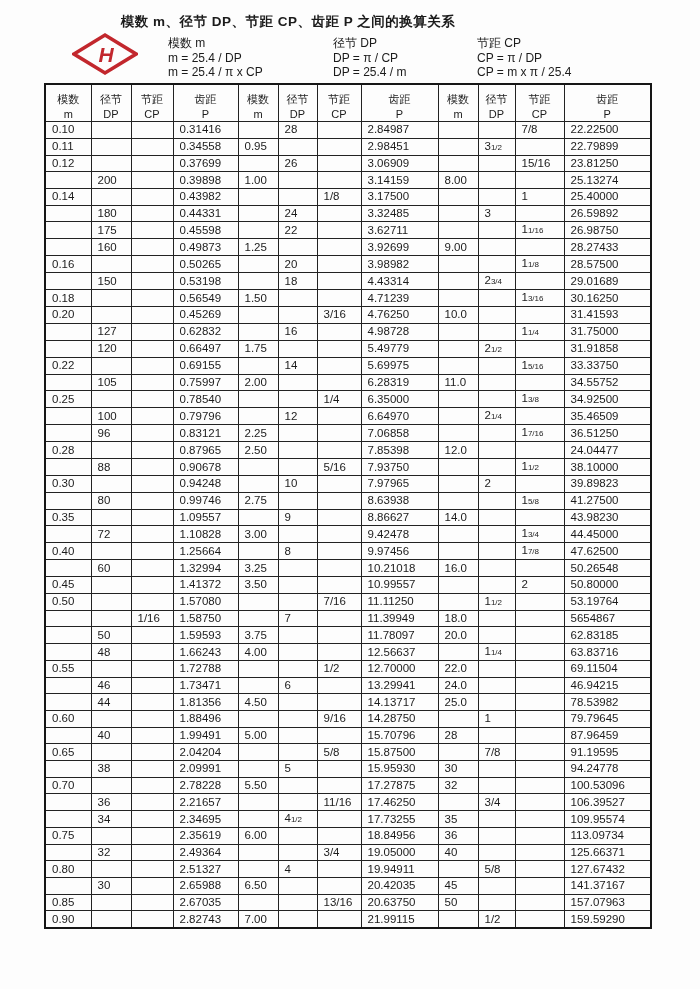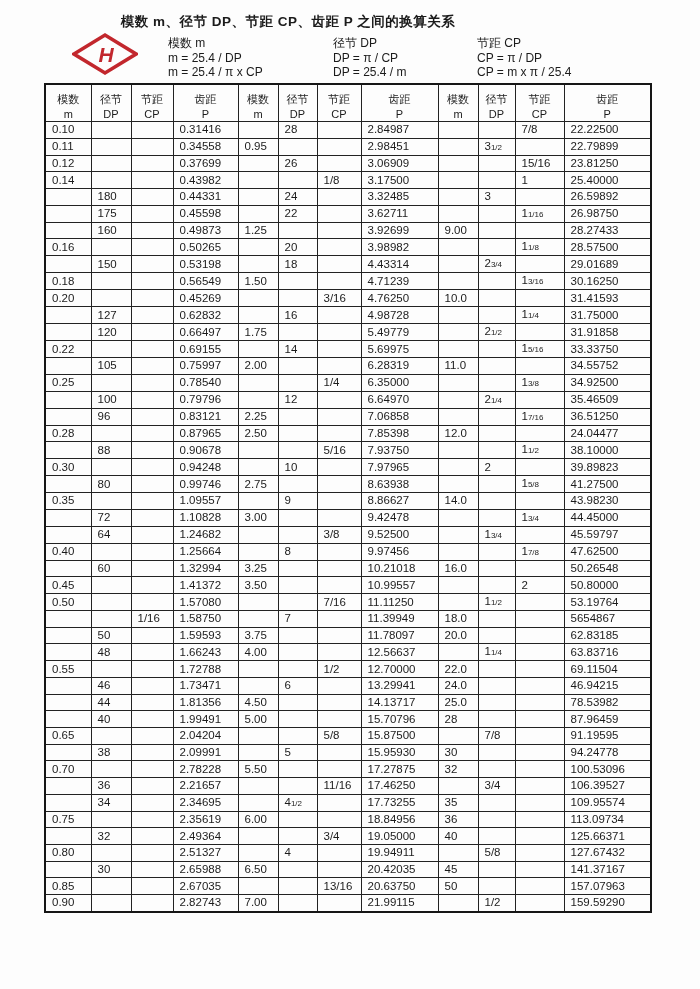--- a/index.html
+++ b/index.html
@@ -164,20 +164,34 @@
         <td></td>
         <td>26</td>
         <td></td>
         <td>3.06909</td>
         <td></td>
         <td></td>
         <td>15/16</td>
         <td>23.81250</td>
       </tr>
       <tr>
+        <td></td>
+        <td>200</td>
+        <td></td>
+        <td>0.39898</td>
+        <td>1.00</td>
+        <td></td>
+        <td></td>
+        <td>3.14159</td>
+        <td>8.00</td>
+        <td></td>
+        <td></td>
+        <td>25.13274</td>
+      </tr>
+      <tr>
         <td>0.14</td>
         <td></td>
         <td></td>
         <td>0.43982</td>
         <td></td>
         <td></td>
         <td>1/8</td>
         <td>3.17500</td>
         <td></td>
         <td></td>
@@ -458,34 +472,20 @@
         <td>3.00</td>
         <td></td>
         <td></td>
         <td>9.42478</td>
         <td></td>
         <td></td>
         <td>1<span class="frac">3/4</span></td>
         <td>44.45000</td>
       </tr>
       <tr>
-        <td></td>
-        <td>64</td>
-        <td></td>
-        <td>1.24682</td>
-        <td></td>
-        <td></td>
-        <td>3/8</td>
-        <td>9.52500</td>
-        <td></td>
-        <td>1<span class="frac">3/4</span></td>
-        <td></td>
-        <td>45.59797</td>
-      </tr>
-      <tr>
         <td>0.40</td>
         <td></td>
         <td></td>
         <td>1.25664</td>
         <td></td>
         <td>8</td>
         <td></td>
         <td>9.97456</td>
         <td></td>
         <td></td>
@@ -610,20 +610,34 @@
         <td></td>
         <td>1.81356</td>
         <td>4.50</td>
         <td></td>
         <td></td>
         <td>14.13717</td>
         <td>25.0</td>
         <td></td>
         <td></td>
         <td>78.53982</td>
+      </tr>
+      <tr>
+        <td>0.60</td>
+        <td></td>
+        <td></td>
+        <td>1.88496</td>
+        <td></td>
+        <td></td>
+        <td>9/16</td>
+        <td>14.28750</td>
+        <td></td>
+        <td>1</td>
+        <td></td>
+        <td>79.79645</td>
       </tr>
       <tr>
         <td></td>
         <td>40</td>
         <td></td>
         <td>1.99491</td>
         <td>5.00</td>
         <td></td>
         <td></td>
         <td>15.70796</td>

